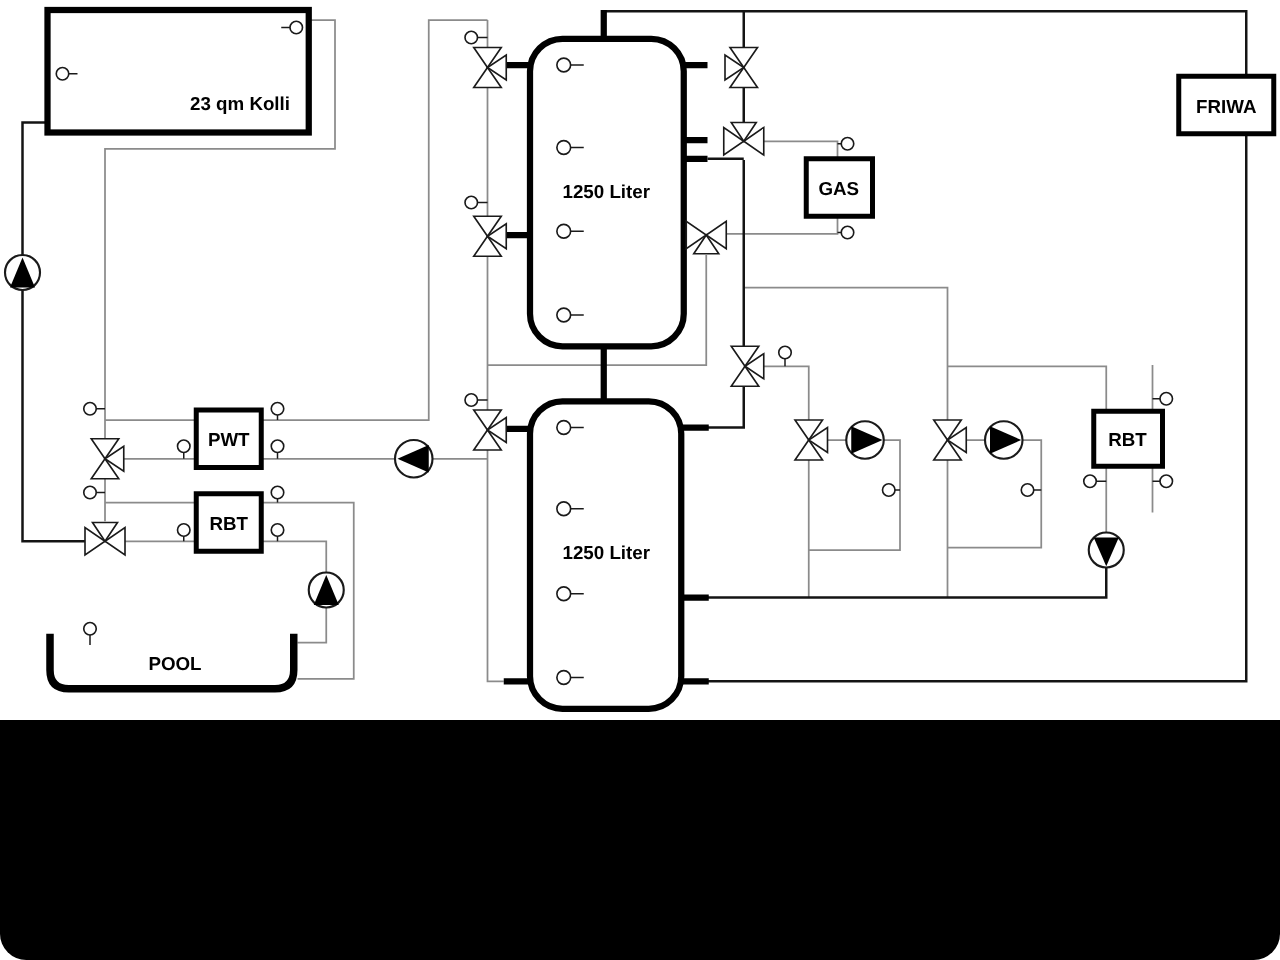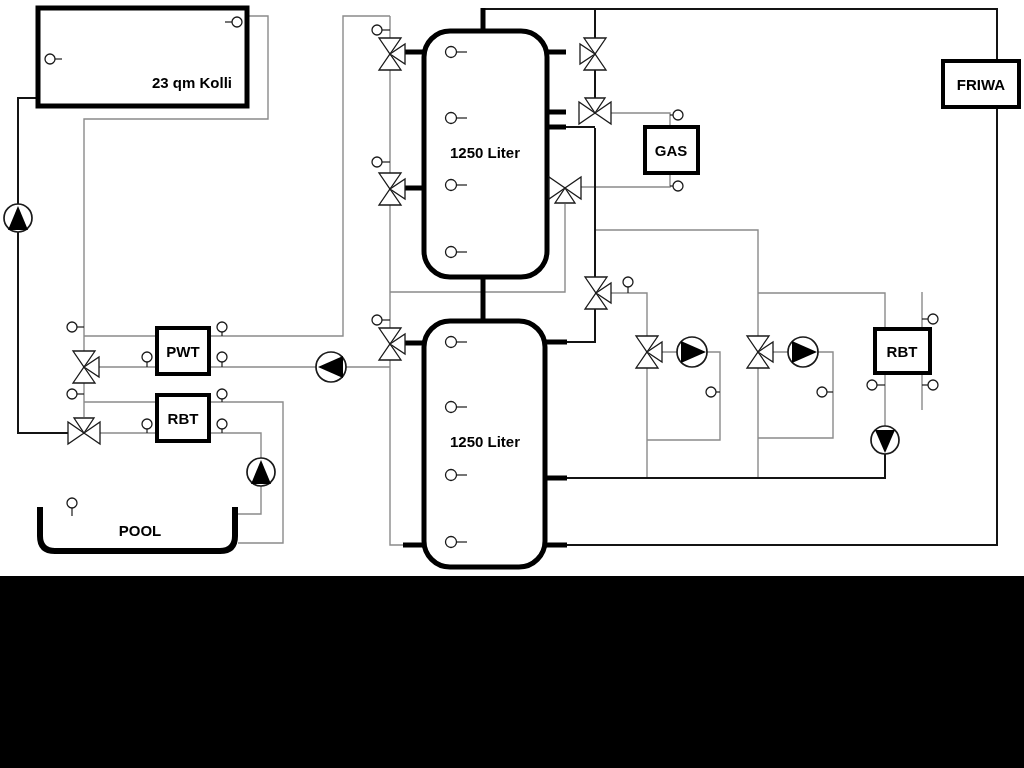--- a/index.html
+++ b/index.html
@@ -1,17 +1,17 @@
 <!DOCTYPE html>
 <html style="--background: #ffffff; --line-gray: #8b8b8b; --line-dark: #141414; --component: #000000; --band: #000000;"><head>
 <meta charset="utf-8">
 <style>
   html,body{margin:0;padding:0;background:#fff;}
   #stage{position:relative;width:1024px;height:768px;background:var(--background,#fff);overflow:hidden;
-         font-family:"Liberation Sans",sans-serif;}
+         font-family:"Liberation Sans",sans-serif;border-radius:21px;}
   svg{display:block;}
   .pipe-gray{stroke:var(--line-gray,#8b8b8b);stroke-width:1.4;fill:none;}
   .pipe-dark{stroke:var(--line-dark,#141414);stroke-width:2;fill:none;}
   .stub{stroke:var(--component,#000);stroke-width:5;fill:none;}
   .box{fill:var(--background,#fff);stroke:var(--component,#000);}
   .valve polygon{fill:var(--background,#fff);stroke:#1a1a1a;stroke-width:1.3;}
   .pump circle{fill:var(--background,#fff);stroke:#1a1a1a;stroke-width:1.7;}
   .pump polygon{fill:#000;stroke:none;}
   .sensor circle{fill:var(--background,#fff);stroke:#1a1a1a;stroke-width:1.3;}
   .sensor line{stroke:#1a1a1a;stroke-width:1.2;}

